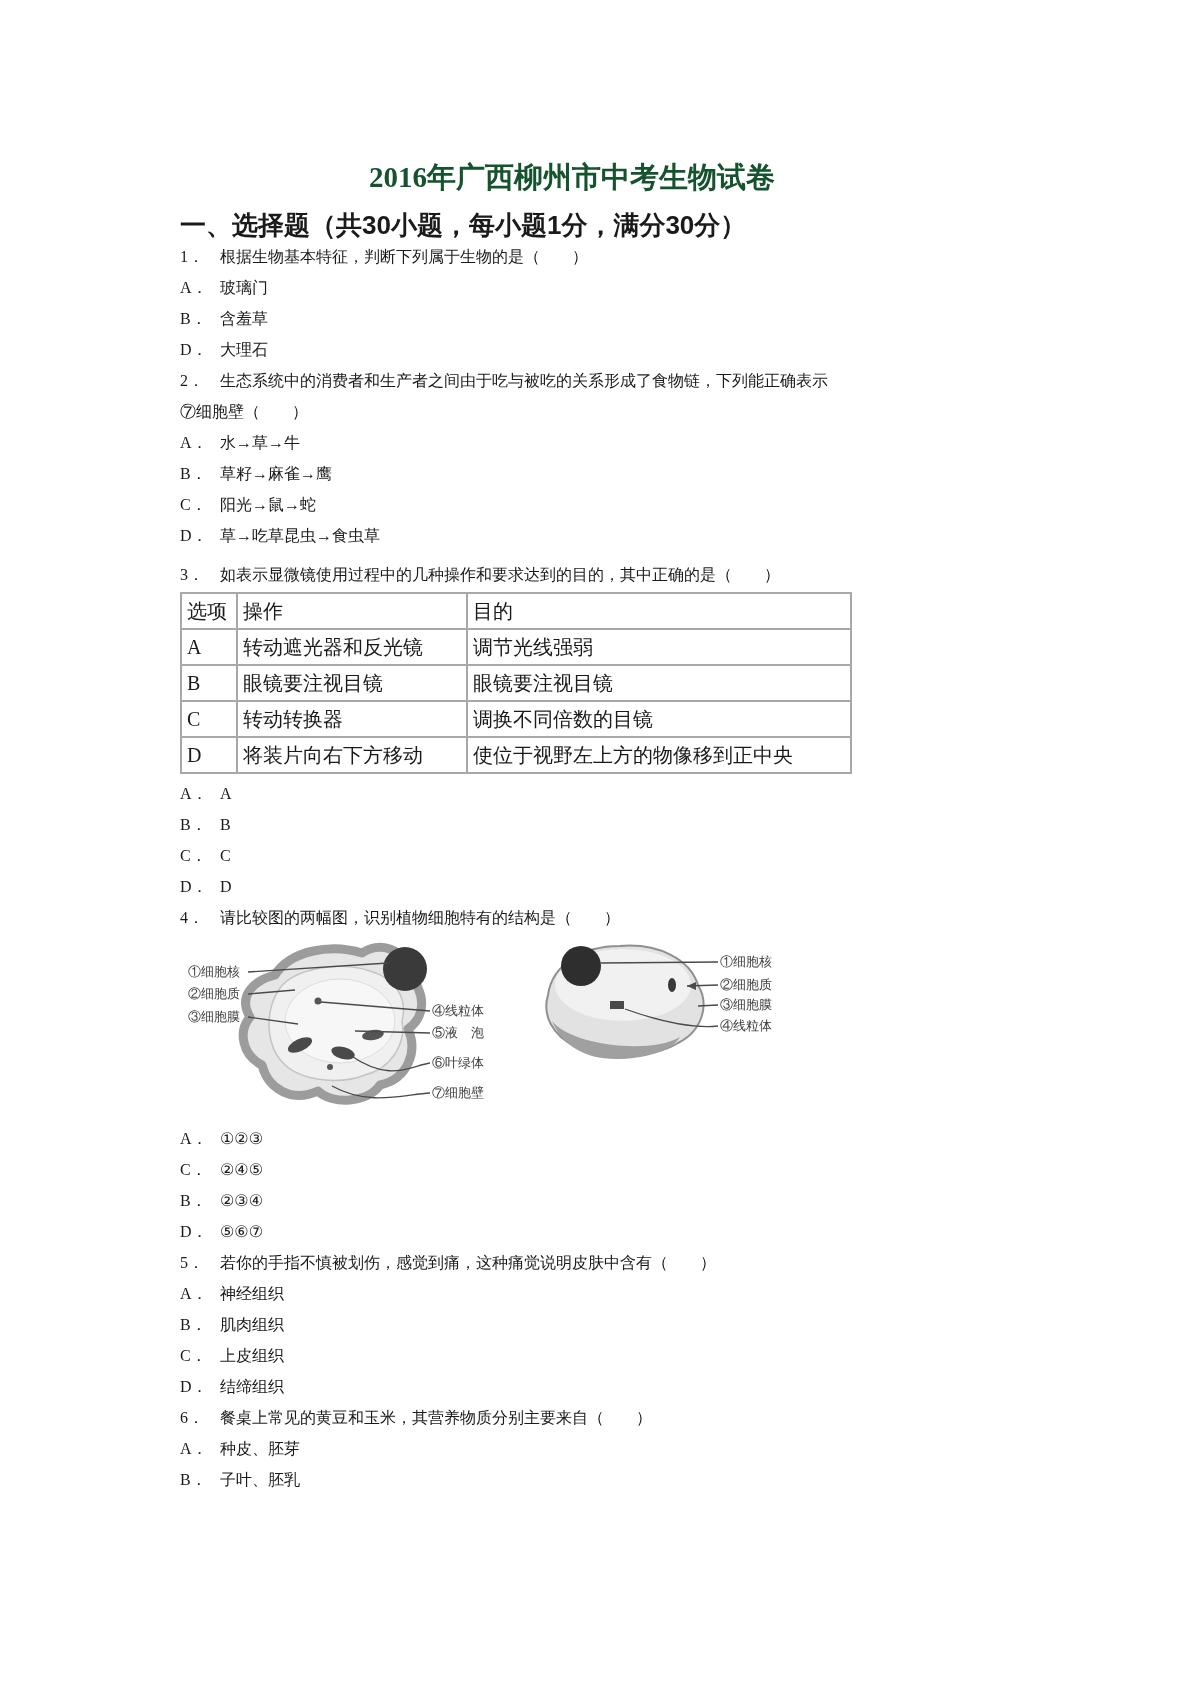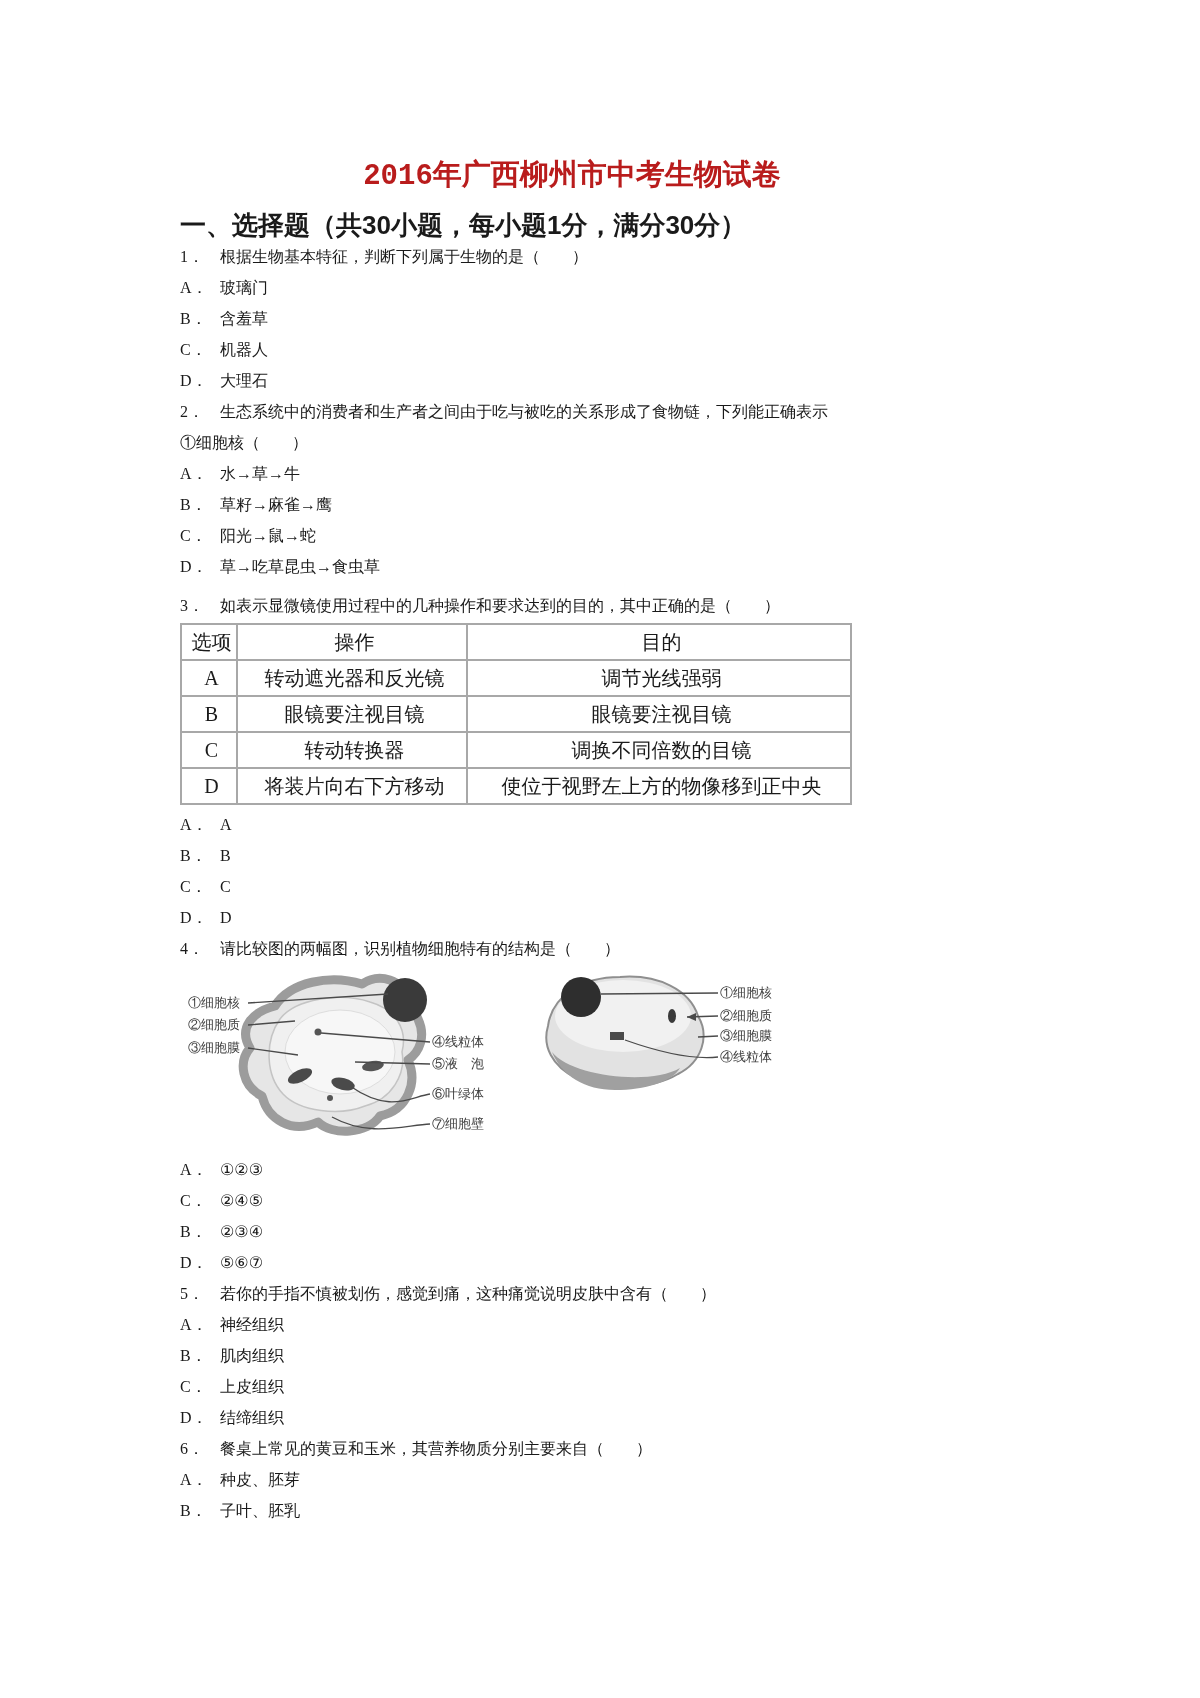--- a/index.html
+++ b/index.html
@@ -17,47 +17,46 @@
   .heading{
     margin-top:14px;height:31px;line-height:31px;
     font-family:"Liberation Sans","DejaVu Sans",sans-serif;
     font-weight:bold;font-size:26px;white-space:nowrap;
   }
   .line{height:31px;line-height:31px;font-size:16px;white-space:nowrap;}
   .qnum,.olabel{display:inline-block;min-width:40px;}
   .q3stem{margin-top:8px;}
   .mtable{
     border-collapse:collapse;table-layout:fixed;width:670px;
-    margin:2px 0 4px 0;font-size:20px;text-align:center;
+    margin:2px 0 4px 0;font-size:20px;
   }
   .mtable td{
     border:2px solid #a8a8a8;height:34px;padding:0 0 0 5px;
     vertical-align:middle;white-space:nowrap;overflow:hidden;
   }
   .figure{height:190px;position:relative;}
   .fig-label{font-size:13px;fill:#3c3c3c;}
   .leader{stroke:#4a4a4a;stroke-width:1.3;fill:none;}
 </style>
 </head>
 <body>
 
 <div class="page">
 
-  <div class="title" style="color:#b91c1c;font-family:Liberation Mono, monospace;">2016年广西柳州市中考生物试卷</div>
+  <div class="title" style="color:#14532d;">2016年广西柳州市中考生物试卷</div>
 
   <div class="heading">一、选择题（共30小题，每小题1分，满分30分）</div>
 
   <div class="line"><span class="qnum">1．</span><span>根据生物基本特征，判断下列属于生物的是（　　）</span></div>
   <div class="line"><span class="olabel">A．</span><span>玻璃门</span></div>
   <div class="line"><span class="olabel">B．</span><span>含羞草</span></div>
-  <div class="line"><span class="olabel">C．</span><span>机器人</span></div>
   <div class="line"><span class="olabel">D．</span><span>大理石</span></div>
 
   <div class="line"><span class="qnum">2．</span><span>生态系统中的消费者和生产者之间由于吃与被吃的关系形成了食物链，下列能正确表示</span></div>
-  <div class="line">①细胞核（　　）</div>
+  <div class="line">⑦细胞壁（　　）</div>
   <div class="line"><span class="olabel">A．</span><span>水→草→牛</span></div>
   <div class="line"><span class="olabel">B．</span><span>草籽→麻雀→鹰</span></div>
   <div class="line"><span class="olabel">C．</span><span>阳光→鼠→蛇</span></div>
   <div class="line"><span class="olabel">D．</span><span>草→吃草昆虫→食虫草</span></div>
 
   <div class="line q3stem"><span class="qnum">3．</span><span>如表示显微镜使用过程中的几种操作和要求达到的目的，其中正确的是（　　）</span></div>
 
   <table class="mtable">
     <colgroup>
         <col style="width:56px">

